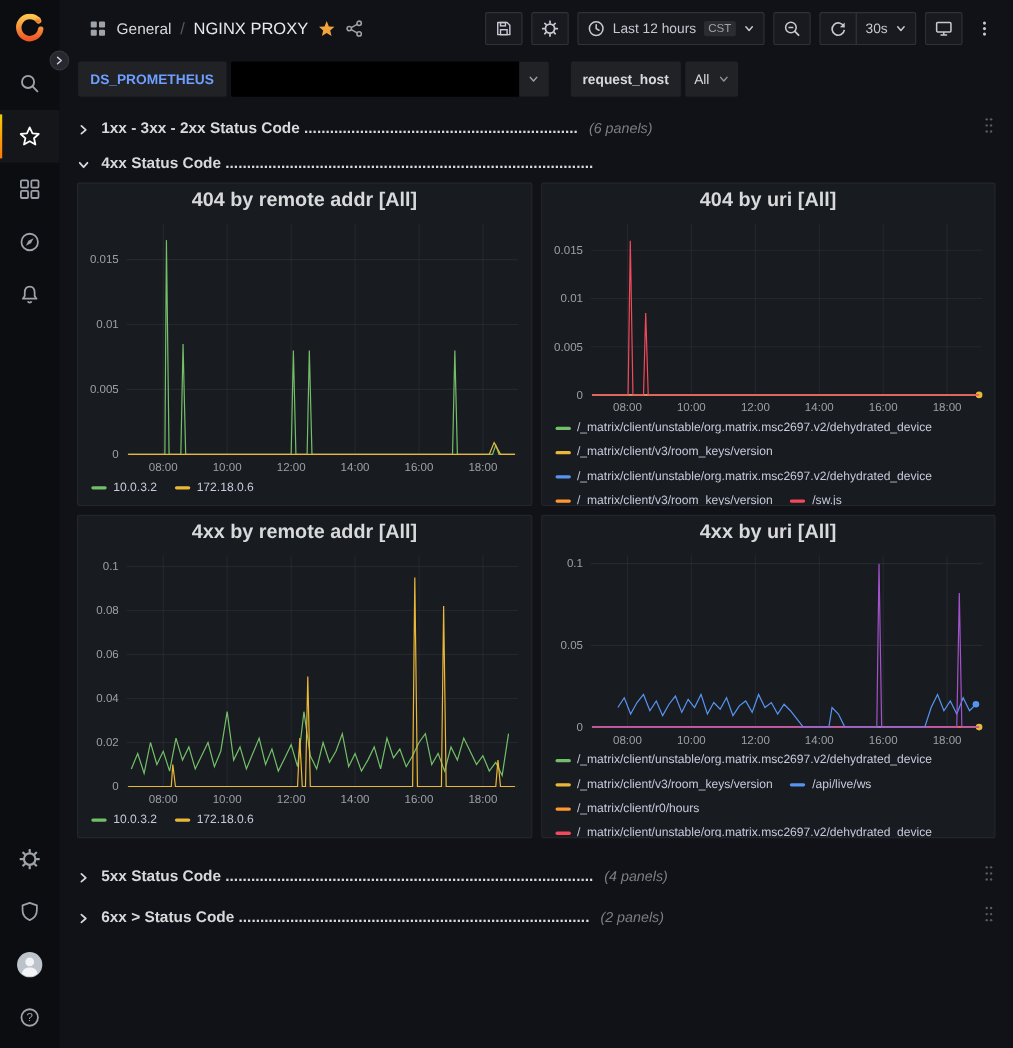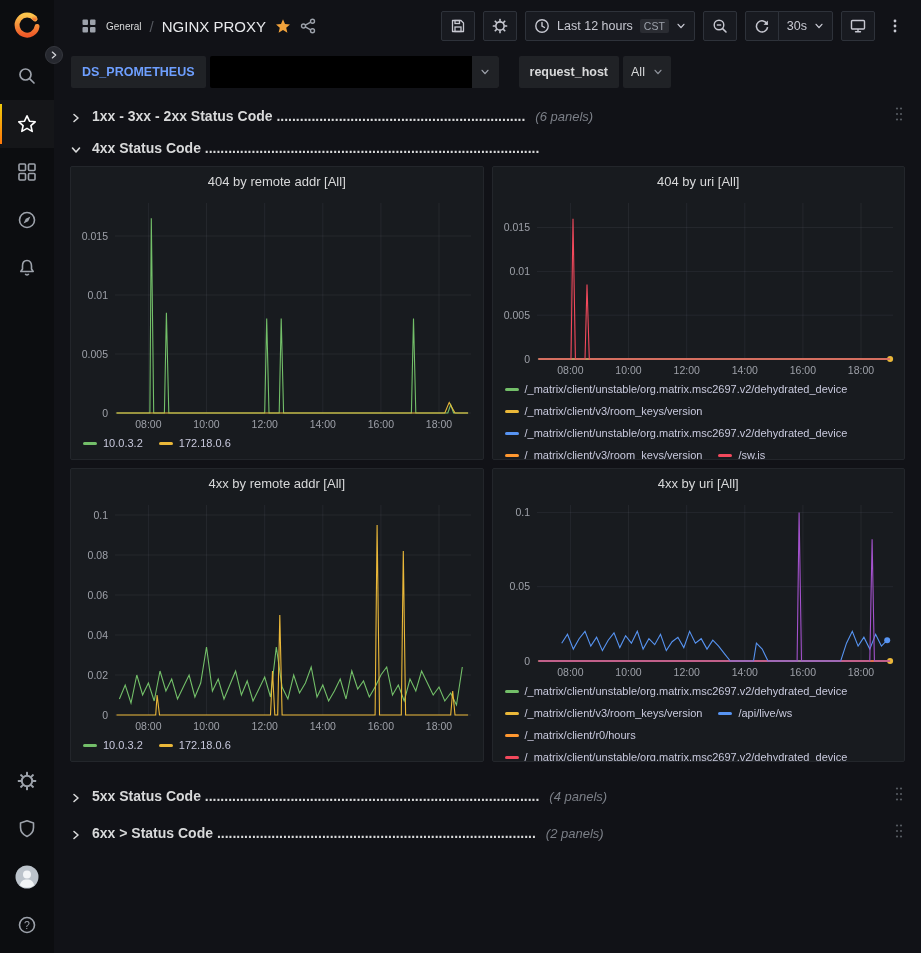--- a/index.html
+++ b/index.html
@@ -17,21 +17,21 @@
   
   .ico{display:block}
   .i10{width:10px;height:10px}.i12{width:12px;height:12px}.i16{width:16px;height:16px}
   .i20{width:20px;height:20px}.i24{width:24px;height:24px}.i26{width:28px;height:28px}
   .dim{color:#9da2ab}.dim2{color:#8e939b}
   .star{color:#f2a33c}
   
   .main{flex:1;display:flex;flex-direction:column;min-width:0}
   .topbar{height:52px;display:flex;align-items:center;gap:9px;padding:0 14px 0 27px;flex-shrink:0}
   .crumb{display:flex;align-items:center;gap:8px;white-space:nowrap}
-  .crumb .folder{color:#d8d9da;font-size:10px;cursor:pointer}
+  .crumb .folder{color:#d8d9da;font-size:14px;cursor:pointer}
   .crumb .sep{color:#55585f;font-size:15px}
   .crumb .title{color:#e8e9ec;font-size:15px;font-weight:500;cursor:pointer}
   .tb-right{margin-left:auto;display:flex;align-items:center;gap:8px}
   .tb-btn{height:30px;min-width:32px;padding:0 8px;display:inline-flex;align-items:center;justify-content:center;gap:7px;background:#181a20;border:1px solid #2e323a;border-radius:2px;color:#c7c8d1;font-size:12.5px;font-family:inherit;cursor:pointer;white-space:nowrap}
   .tb-btn.plain{background:transparent;border:none;min-width:24px;padding:0 4px}
   .group{display:flex}
   .group .tb-btn:first-child{border-radius:2px 0 0 2px}
   .group .tb-btn:last-child{border-radius:0 2px 2px 0;margin-left:-1px}
   .cst{font-size:10.5px;color:#9da2ab;background:rgba(204,204,220,0.10);padding:1px 4px;border-radius:2px}
   
@@ -48,21 +48,21 @@
   .row-head{display:flex;align-items:flex-end;height:28px;color:#d8d9da;cursor:pointer}
   .rh1{margin-top:4px}.rh2{margin-top:4px}.rh3{margin-top:14px}.rh4{margin-top:9px}
   .row-chev{width:22px;color:#d8d9da;flex-shrink:0;display:flex;align-items:center}
   .row-chev.down svg{transform:rotate(90deg)}
   .row-title{font-weight:700;font-size:14px;white-space:nowrap;overflow:hidden;max-width:560px}
   .row-count{font-style:italic;color:#7b7f87;font-size:13px;margin-left:10px;white-space:nowrap}
   .row-handle{margin-left:auto;color:#565a61;cursor:grab;display:flex;align-items:center;padding:2px}
   
   .panel-grid{display:grid;grid-template-columns:1fr 1fr;gap:8px;margin-top:10px}
   .panel{background:#181b1f;border:1px solid #23262b;border-radius:2px;height:294px;display:flex;flex-direction:column;min-width:0}
-  .panel-title{height:28px;display:flex;align-items:center;justify-content:center;font-size:13px;font-weight:400;color:#d8d9da;flex-shrink:0;cursor:pointer}
+  .panel-title{height:28px;display:flex;align-items:center;justify-content:center;font-size:18px;font-weight:700;color:#d8d9da;flex-shrink:0;cursor:pointer}
   .chart{flex:1;min-height:0;position:relative}
   .legend{padding:2px 12px 8px;display:flex;flex-wrap:wrap;column-gap:16px;row-gap:6px;font-size:11px;color:#c8c9dd;overflow:hidden;flex-shrink:0}
   .legend-tall{max-height:80px;padding-bottom:0}
   .legend-item{display:flex;align-items:center;gap:6px;cursor:pointer;line-height:16px;white-space:nowrap}
   .swatch{width:14px;height:3px;border-radius:2px;flex-shrink:0}
   .grid{stroke:rgba(204,204,220,0.07);stroke-width:1}
   .tick{fill:#9da0a8;font-size:10.5px;font-family:"Liberation Sans",sans-serif}
 </style>
 </head>
 <body>

